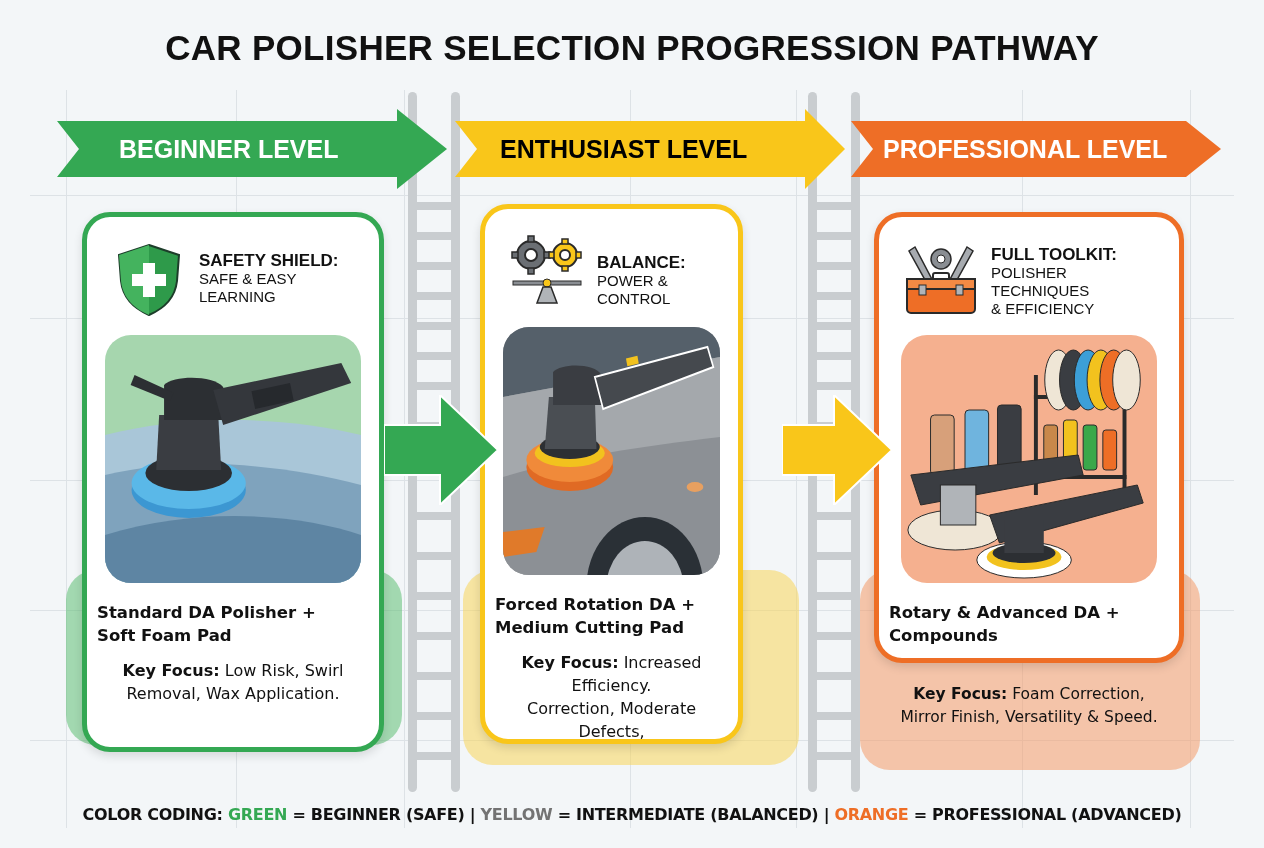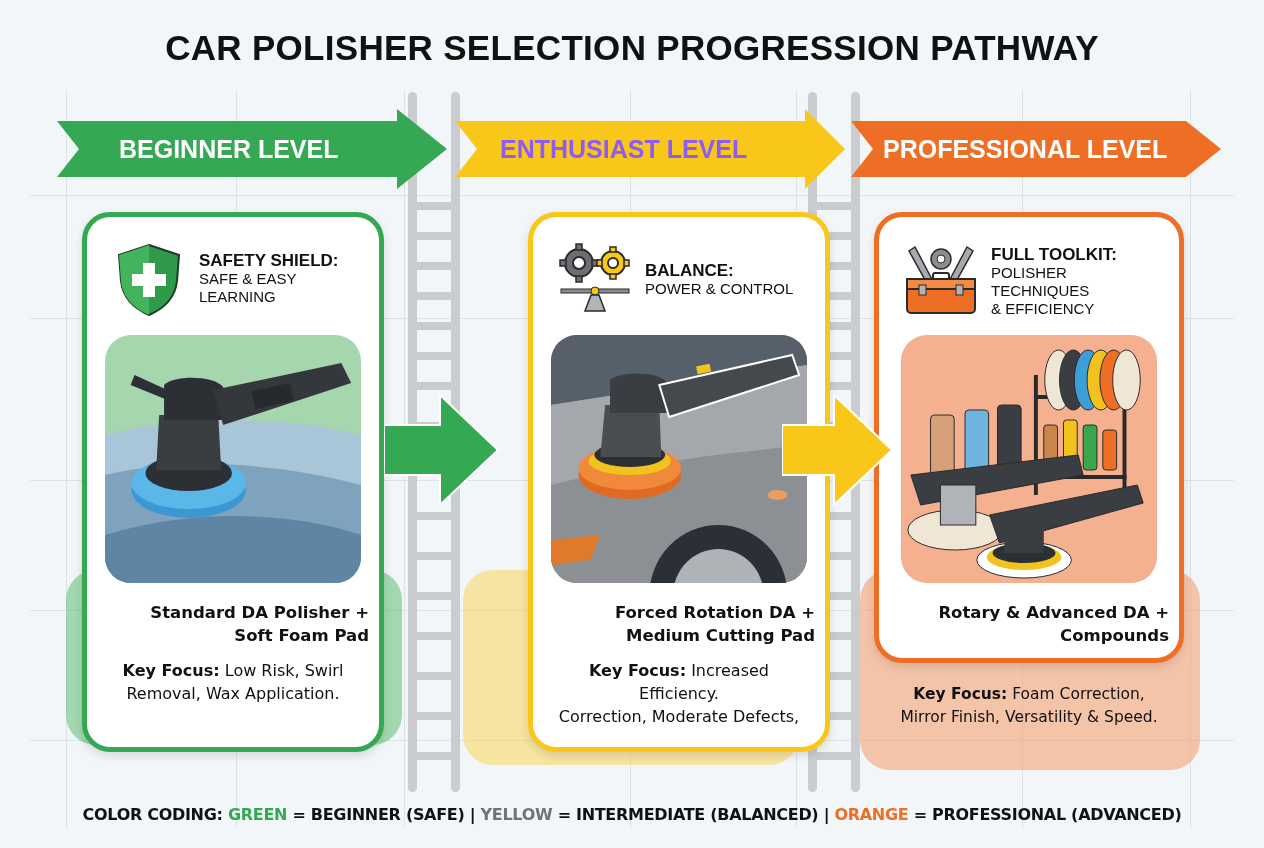--- a/index.html
+++ b/index.html
@@ -48,21 +48,21 @@
   .card .head .t1 { font-weight: bold; font-size: 17px; line-height: 19px; }
   .card .head .t2 { font-size: 15px; line-height: 18px; }
 
   .card .art {
     position: absolute; left: 18px; right: 18px; top: 118px; height: 248px;
     border-radius: 26px; overflow: hidden;
   }
   .card .art svg { width: 100%; height: 100%; display: block; }
 
   .card .product {
-    position: absolute; left: 10px; right: 10px; text-align: right;
+    position: absolute; left: 10px; right: 10px; text-align: left;
     font-family: "DejaVu Sans", sans-serif; font-weight: bold; font-size: 16.5px;
     line-height: 23px; color: #111;
   }
   .card .focus {
     position: absolute; left: 8px; right: 8px; text-align: center;
     font-family: "DejaVu Sans", sans-serif; font-size: 16px;
     line-height: 23px; color: #111;
   }
   .card .focus b { font-weight: bold; }
 
@@ -137,21 +137,21 @@
 <div class="banner" style="left:57px; width:390px;">
   <svg width="390" height="80" viewBox="0 0 390 80" style="top:-6px">
     <polygon points="0,12 340,12 340,0 390,40 340,80 340,68 0,68 22,40" fill="#34a853"></polygon>
   </svg>
   <span class="label" style="left:62px; color:#fff;">BEGINNER LEVEL</span>
 </div>
 <div class="banner" style="left:455px; width:390px;">
   <svg width="390" height="80" viewBox="0 0 390 80" style="top:-6px">
     <polygon points="0,12 350,12 350,0 390,40 350,80 350,68 0,68 22,40" fill="#f9c61a"></polygon>
   </svg>
-  <span class="label" style="left:45px; color:#8b5cf6;text-align:right;">ENTHUSIAST LEVEL</span>
+  <span class="label" style="left:45px; color:#000000;text-align:right;">ENTHUSIAST LEVEL</span>
 </div>
 <div class="banner" style="left:851px; width:370px;">
   <svg width="370" height="80" viewBox="0 0 370 80" style="top:-6px">
     <polygon points="0,12 335,12 370,40 335,68 0,68 22,40" fill="#ee6e26"></polygon>
   </svg>
   <span class="label" style="left:32px; color:#fff;">PROFESSIONAL LEVEL</span>
 </div>
 
 <div class="card-shadow" style="left:66px; top:570px; width:336px; height:175px; background:#5fbf75;"></div>
 <div class="card-shadow" style="left:463px; top:570px; width:336px; height:195px; background:#f7d65a;"></div>
@@ -190,21 +190,21 @@
   <div class="product" style="top:384px;">
     <div>Standard DA Polisher +</div>
     <div>Soft Foam Pad</div>
   </div>
   <div class="focus" style="top:442px;">
     <div><b>Key Focus:</b><span> Low Risk, Swirl</span></div>
     <div>Removal, Wax Application.</div>
   </div>
 </div>
 
-<div class="card" style="left:480px; top:212px; width:302px; height:540px; border-color:#f9c61a;margin-left:48px;">
+<div class="card" style="left:480px; top:204px; width:263px; height:540px; border-color:#f9c61a;">
   <div class="head">
     <svg class="icon" viewBox="0 0 80 80">
       <circle cx="24" cy="24" r="14" fill="#6b6f74" stroke="#2a2a2a" stroke-width="2"></circle>
       <circle cx="24" cy="24" r="6" fill="#fff" stroke="#2a2a2a" stroke-width="2"></circle>
       <g fill="#6b6f74" stroke="#2a2a2a" stroke-width="1.5">
         <rect x="21" y="5" width="6" height="6"></rect>
           <rect x="21" y="37" width="6" height="6"></rect>
         <rect x="5" y="21" width="6" height="6"></rect>
           <rect x="37" y="21" width="6" height="6"></rect>
       </g>

